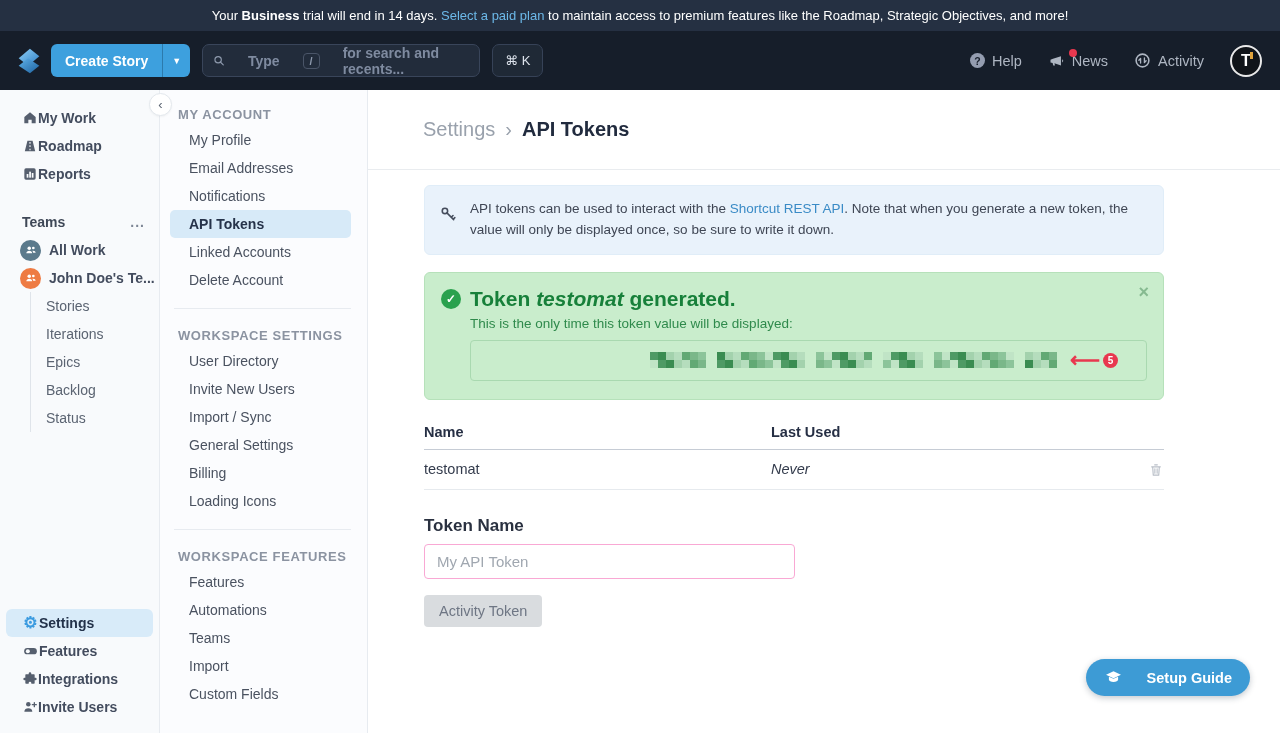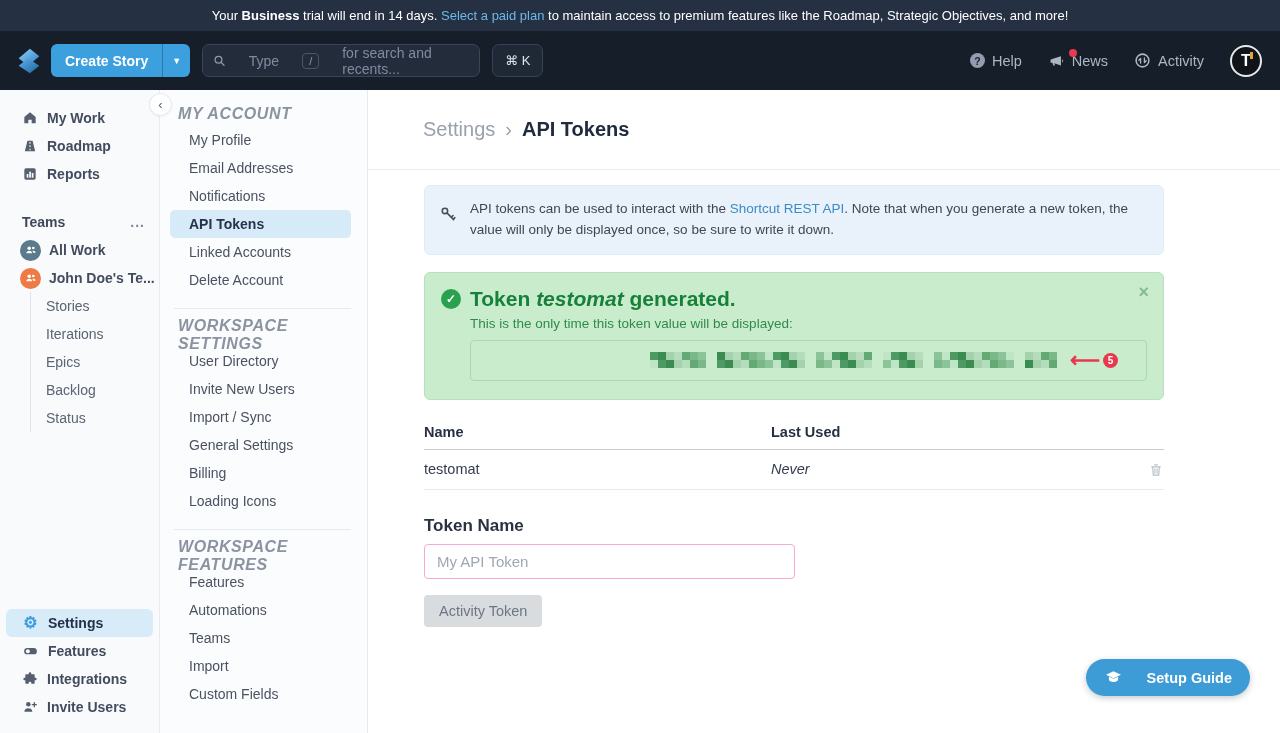--- a/index.html
+++ b/index.html
@@ -17,21 +17,21 @@
   .navbar { height:59px; background:#161e2a; display:flex; align-items:center;
     padding:0 18px 0 14px; }
   .logo { width:30px; height:30px; margin-right:7px; flex:none; }
   .btn-create { display:flex; height:33px; border-radius:6px; overflow:hidden;
     background:#3da0de; color:#fff; font-size:14px; font-weight:bold; cursor:pointer; }
   .btn-create .label { display:flex; align-items:center; padding:0 14px; }
   .btn-create .caret { display:flex; align-items:center; padding:0 9px;
     border-left:1px solid rgba(13,52,80,.35); font-size:10px; }
   .searchbox { margin-left:12px; width:278px; height:33px; background:#222c3b;
     border:1px solid #39455a; border-radius:7px; display:flex; align-items:center;
-    padding:0 10px; color:#7f8ba0; font-size:14px; gap:23px; cursor:text; }
+    padding:0 10px; color:#7f8ba0; font-size:14px; gap:23px; cursor:text;font-weight:bold; }
   .searchbox .slash { border:1px solid #4a5568; border-radius:4px; font-size:11px;
     padding:1px 6px; color:#8d99ac; }
   .kbd { margin-left:12px; height:33px; display:flex; align-items:center;
     background:#1f2936; border:1px solid #364257; border-radius:7px;
     color:#dde3ec; font-size:13px; padding:0 12px; }
   .nav-right { margin-left:auto; display:flex; align-items:center; gap:26px;
     color:#aeb6c2; font-size:14.5px; }
   .nav-item { display:flex; align-items:center; gap:7px; cursor:pointer; position:relative; }
   .q-circle { width:15px; height:15px; border-radius:50%; background:#949db0;
     color:#161e2a; font-size:10.5px; font-weight:bold; display:flex;
@@ -44,21 +44,21 @@
     cursor:pointer; }
   .avatar .tick { position:absolute; top:5px; right:7px; width:3px; height:7px;
     background:#e0a33c; }
 
   
   .app { display:flex; height:643px; position:relative; }
 
   
   .sidebar { width:160px; flex:none; background:#f8fafc; border-right:1px solid #e7ebf0;
     padding-top:14px; display:flex; flex-direction:column; font-size:14px; color:#434c5e; }
-  .side-item { height:28px; display:flex; align-items:center; gap:9px;
+  .side-item { height:28px; display:flex; align-items:center; 
     padding:0 8px 0 22px; cursor:pointer; font-weight:bold; }
   .side-item svg { flex:none; }
   .teams-head { margin-top:20px; height:28px; display:flex; align-items:center;
     justify-content:space-between; padding:0 14px 0 22px; font-weight:bold; color:#3f4857; }
   .teams-dots { color:#7d8695; letter-spacing:1px; cursor:pointer; font-weight:bold; }
   .team-item { height:28px; display:flex; align-items:center; gap:8px;
     padding:0 4px 0 20px; cursor:pointer; font-weight:bold; white-space:nowrap;
     overflow:hidden; }
   .team-avatar { width:21px; height:21px; border-radius:50%; flex:none;
     display:flex; align-items:center; justify-content:center; }
@@ -67,21 +67,21 @@
     color:#5b6472; cursor:pointer; }
   .side-bottom { margin-top:auto; padding:0 6px 12px 6px; }
   .side-bottom .side-item { padding-left:16px; border-radius:6px; }
   .side-bottom .side-item.active { background:#d8ebf9; color:#23324a; }
   .gear-glyph { font-size:16px; color:#3b9be0; line-height:1; width:17px; text-align:center; }
 
   
   .subsidebar { width:208px; flex:none; background:#fbfcfe; border-right:1px solid #e7ebf0;
     padding-top:12px; font-size:14px; overflow:hidden; }
   .sec-head { height:24px; display:flex; align-items:center; padding-left:18px;
-    font-size:16px; font-weight:bold; letter-spacing:.6px; color:#8b93a1;font-style:italic; }
+    font-size:13px; font-weight:bold; letter-spacing:.6px; color:#8b93a1; }
   .sec-head.later { margin-top:14px; }
   .nav2-item { height:28px; display:flex; align-items:center; margin:0 16px 0 10px;
     padding-left:19px; border-radius:5px; color:#4a5260; cursor:pointer; }
   .nav2-item.active { background:#d7eaf8; color:#26334a; font-weight:bold; }
   .sec-divider { height:1px; background:#e7ebf0; margin:14px 16px 14px 14px; }
 
   
   .collapse-btn { position:absolute; left:149px; top:3px; width:23px; height:23px;
     border-radius:50%; background:#fff; border:1px solid #e3e8ed; color:#5b6472;
     display:flex; align-items:center; justify-content:center; font-size:13px;

